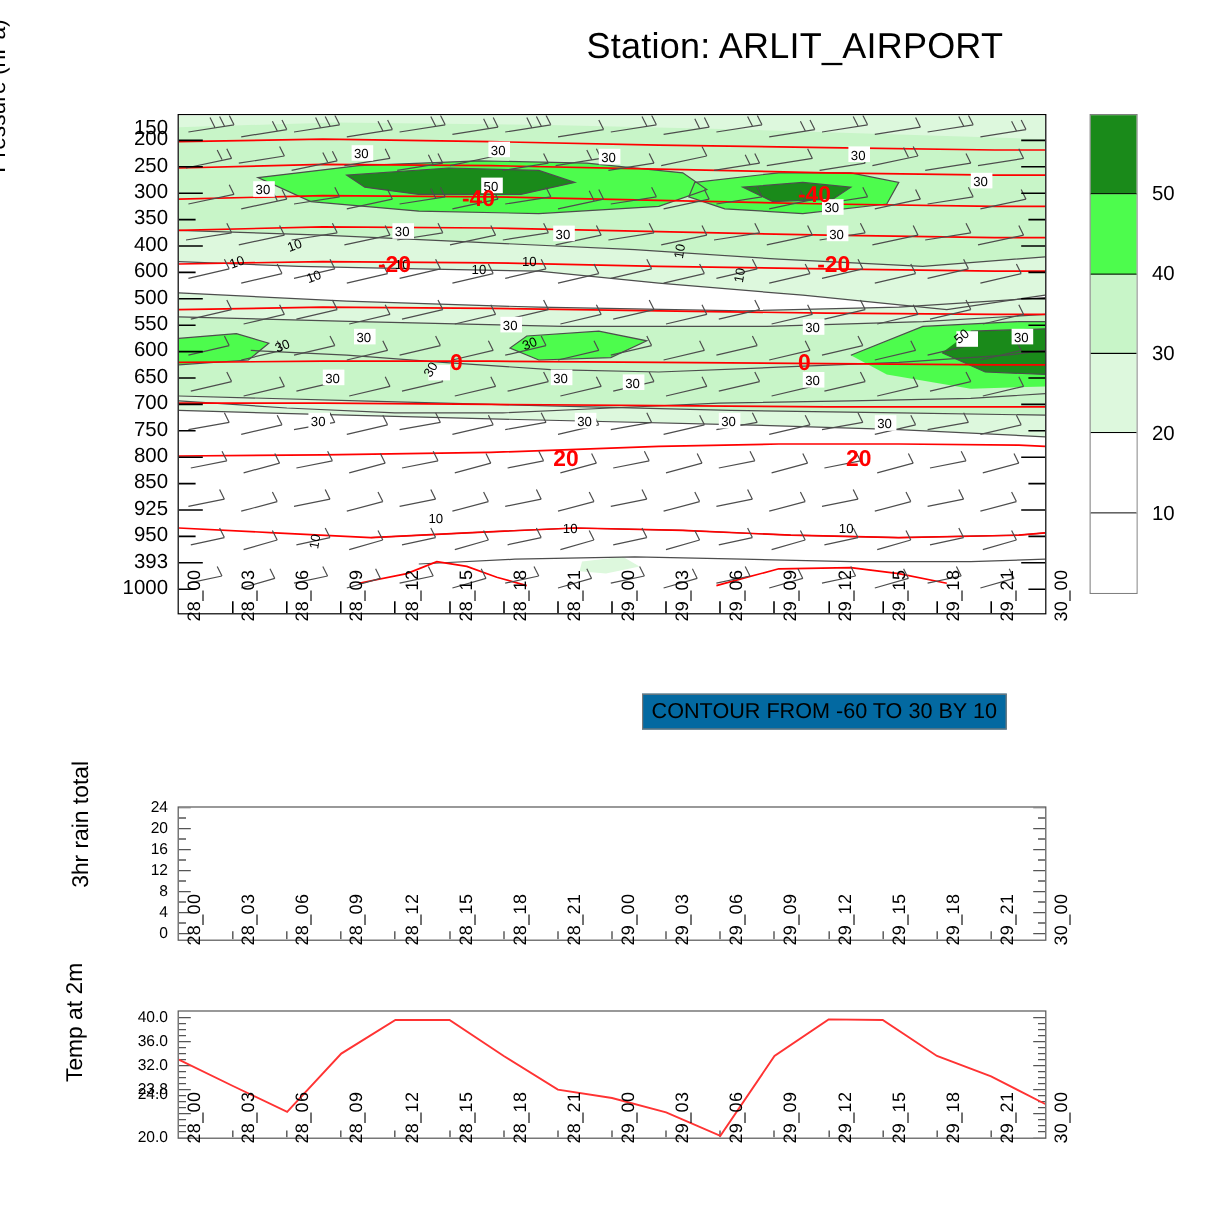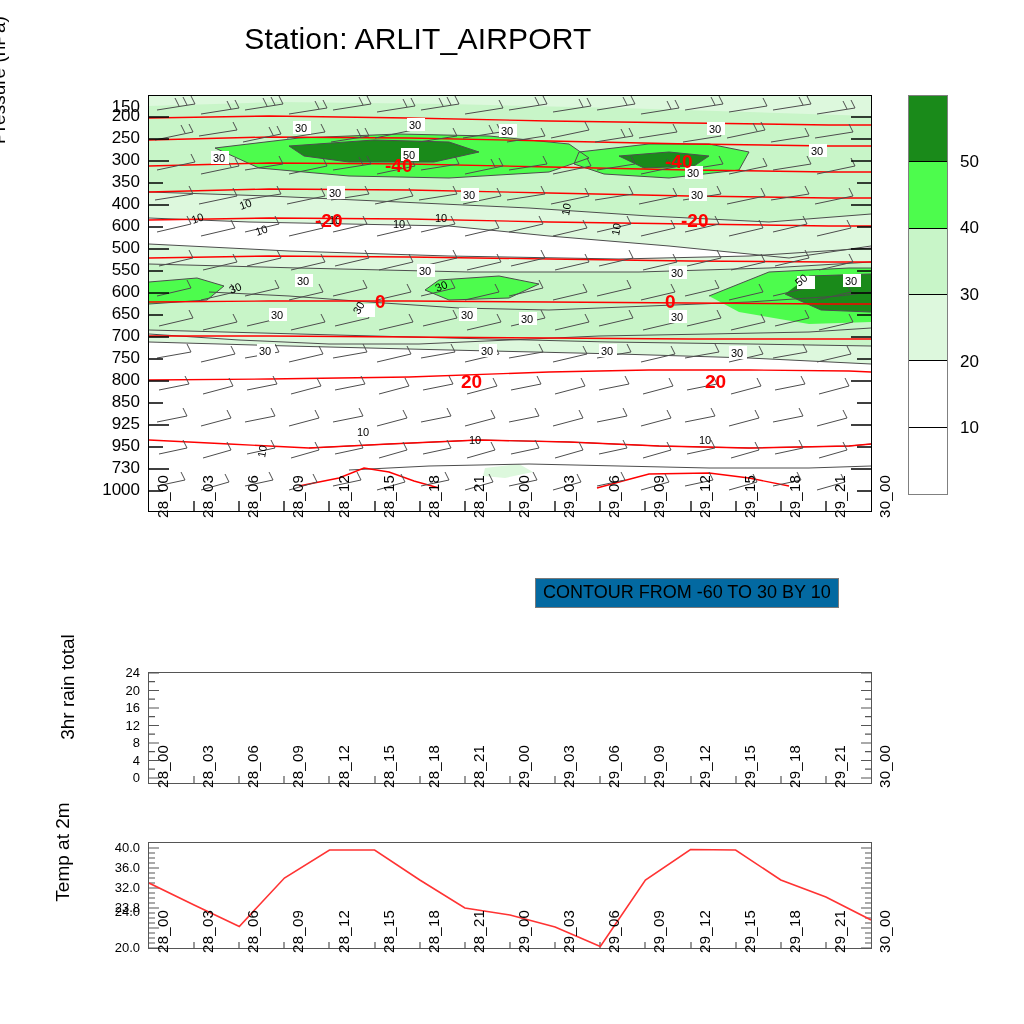--- a/index.html
+++ b/index.html
@@ -3,21 +3,21 @@
 <meta charset="utf-8">
 <style>
   html,body{margin:0;padding:0;background:#ffffff;}
   body{width:1024px;height:1024px;position:relative;
        font-family:"Liberation Sans", sans-serif; color:#000;
        -webkit-font-smoothing:antialiased;}
 
   
   #page-title{
     position:absolute; left:0; top:22px; width:836px;
-    text-align:center; font-size:30px; letter-spacing:.2px;
+    text-align:right; font-size:30px; letter-spacing:.2px;
   }
 
   
   #main-panel{
     position:absolute; left:148px; top:95px; width:722px; height:415px;
     border:1.4px solid #000; background:#fff; overflow:hidden;
   }
   #main-svg{position:absolute;left:0;top:0;}
 
   
@@ -113,21 +113,21 @@
     <div class="ytick-label" style="top: 153px;">500</div>
     <div class="ytick-label" style="top: 175px;">550</div>
     <div class="ytick-label" style="top: 197px;">600</div>
     <div class="ytick-label" style="top: 219px;">650</div>
     <div class="ytick-label" style="top: 241px;">700</div>
     <div class="ytick-label" style="top: 263px;">750</div>
     <div class="ytick-label" style="top: 285px;">800</div>
     <div class="ytick-label" style="top: 307px;">850</div>
     <div class="ytick-label" style="top: 329px;">925</div>
     <div class="ytick-label" style="top: 351px;">950</div>
-    <div class="ytick-label" style="top: 373px;">730</div>
+    <div class="ytick-label" style="top: 373px;">393</div>
     <div class="ytick-label" style="top: 395px;">1000</div>
   </div>
 
 <div id="main-panel">
   <svg id="main-svg" width="722" height="415">
     <defs>
       <clipPath id="clipMain">
           <rect x="0" y="0" width="722" height="415"></rect>
         </clipPath>
     </defs>

